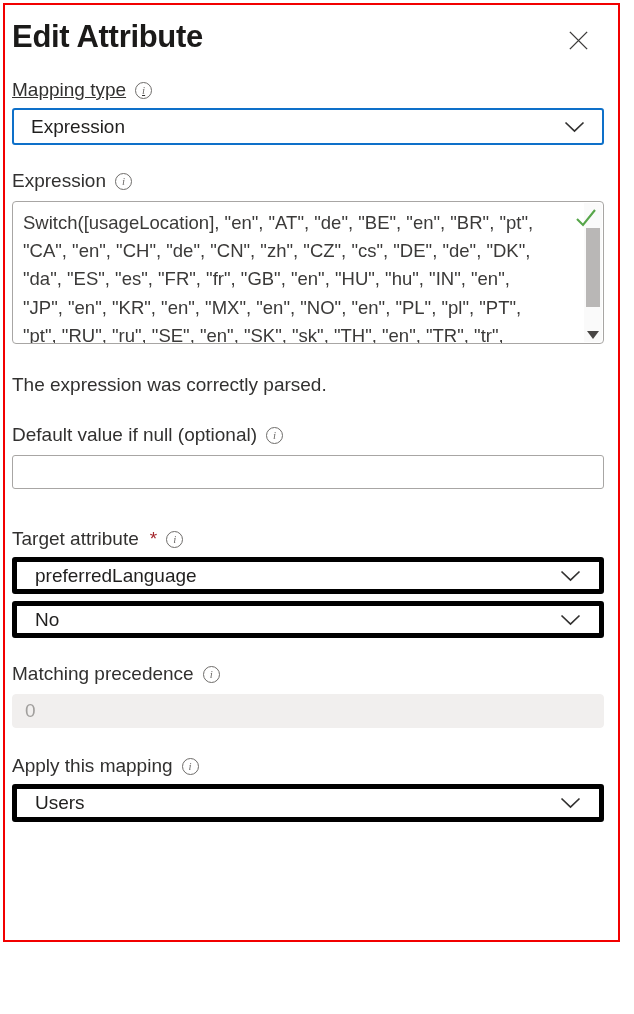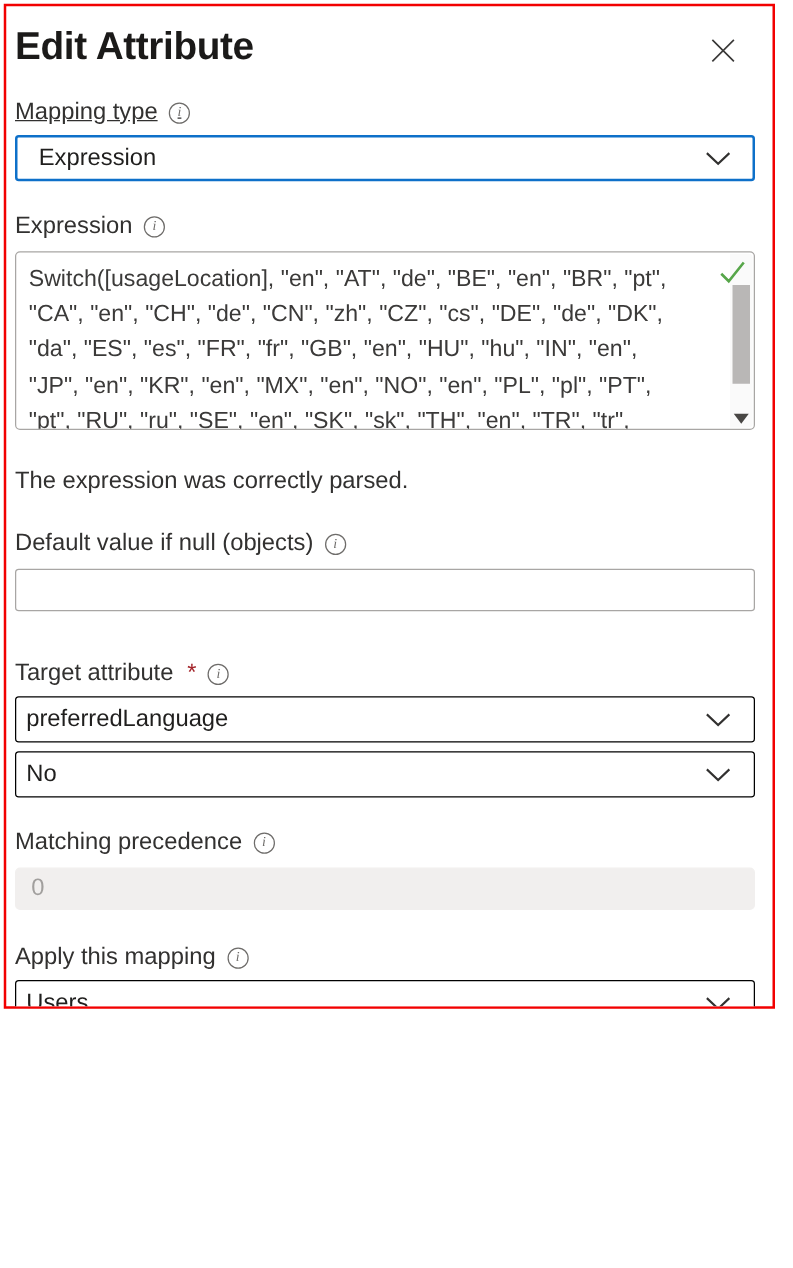--- a/index.html
+++ b/index.html
@@ -6,21 +6,21 @@
   html, body { background: #ffffff; }
   body {
     width: 634px; height: 1014px;
     font-family: "Liberation Sans", sans-serif;
     color: #323130;
     position: relative;
   }
   .frame {
     position: absolute;
     left: 3px; top: 3px;
-    width: 617px; height: 804px;
+    width: 617px; height: 939px;
     border: 2px solid #f20000;
     background: #ffffff;
     padding: 10px 14px 0 7px;
     overflow: hidden;
   }
   
   .header { display: flex; justify-content: space-between; align-items: flex-start; }
   .title {
     font-size: 31px; font-weight: 600; color: #1b1a19;
     letter-spacing: -0.3px; line-height: 44px;
@@ -51,24 +51,24 @@
   .info-icon {
     width: 17px; height: 17px; border: 1.4px solid #6e6c6a; border-radius: 50%;
     display: inline-flex; align-items: center; justify-content: center;
     font-size: 11px; color: #6e6c6a; font-family: "Liberation Serif", serif;
     font-style: italic; flex: 0 0 auto;
   }
   
   .selectbox {
     margin-top: 7px;
     height: 37px; width: 100%;
-    border: 1px solid #000000; border-radius: 3px;
+    border: 5px solid #000000; border-radius: 3px;
     background: #fff;
     display: flex; align-items: center; justify-content: space-between;
-    padding: 0 18px 0 8px;
+    padding: 0 18px 0 18px;
     font-size: 19px; color: #201f1e;
     cursor: pointer;
   }
   .selectbox.focused { border: 2px solid #0e70c9; padding: 0 17px; }
   .chevron { flex: 0 0 auto; margin-left: 8px; }
   .textinput {
     margin-top: 9px;
     width: 100%; height: 34px;
     border: 1px solid #a8a6a4; border-radius: 3px;
     font-size: 19px; color: #201f1e; padding: 0 12px;
@@ -162,21 +162,21 @@
     <svg class="expr-check" width="24" height="22" viewBox="0 0 24 22">
       <path d="M3 12 L9 18 L21 3" fill="none" stroke="#57a64a" stroke-width="2.1"></path>
     </svg>
   </div>
 
   
   <p class="status mt-30">The expression was correctly parsed.</p>
 
   
   <div class="label-row mt-28">
-    <span>Default value if null (objects)</span>
+    <span>Default value if null (optional)</span>
     <span class="info-icon">i</span>
   </div>
   <input class="textinput" type="text" value="" style="">
 
   
   <div class="label-row mt-29">
     <span>Target attribute</span>
     <span class="required">*</span>
     <span class="info-icon">i</span>
   </div>

